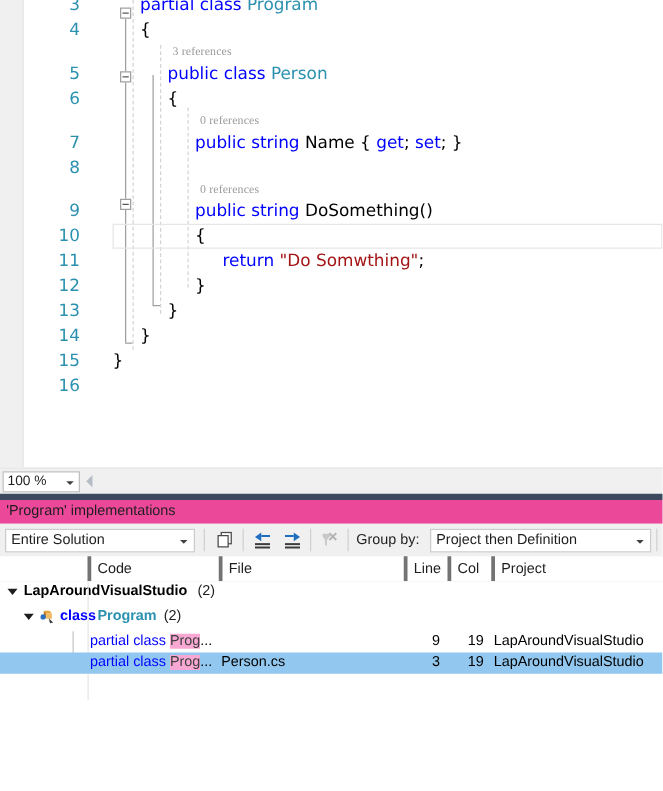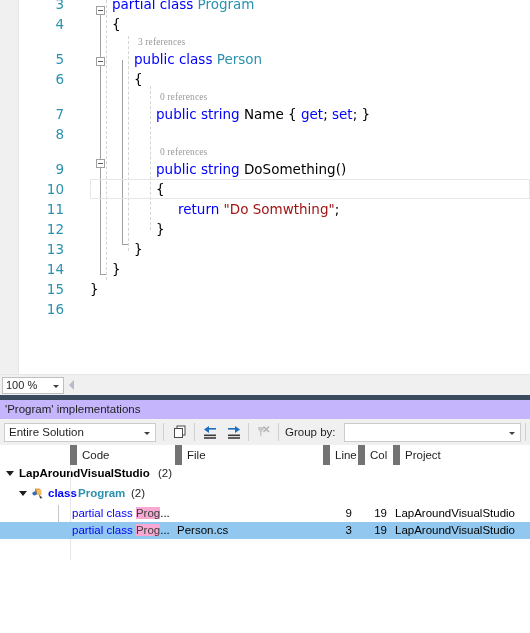--- a/index.html
+++ b/index.html
@@ -164,21 +164,21 @@
   }
   .win-topborder {
     position: absolute;
     left: 0; top: 0; width: 530px; height: 5px;
     background: #3b4a5e;
   }
   .win-title {
     position: absolute;
     left: 0; top: 5px;
     width: 530px; height: 19px;
-    background: #c4b5fd;
+    background: #ec4899;
     font-size: 11.5px;
     line-height: 19px;
     padding-left: 5px;
     box-sizing: border-box;
     color: #1e1e1e;
   }
   .win-toolbar {
     position: absolute;
     left: 0; top: 24px;
     width: 530px; height: 26px;
@@ -236,21 +236,21 @@
   }
   .gh-cell {
     position: absolute;
     top: 0;
     height: 20px;
     line-height: 20px;
     font-size: 11.5px;
     color: #1e1e1e;
     padding-left: 5px;
     box-sizing: border-box;
-    border-left: 7px solid #737373;
+    border-left: 3px solid #737373;
     white-space: nowrap;
   }
   .gh-cell.first { border-left: none; }
 
   .grid-body {
     position: absolute;
     left: 0; top: 70px;
     width: 530px;
     bottom: 0;
     background: #ffffff;
@@ -424,20 +424,21 @@
         <path d="M9.5 3.5 L15 9" stroke="#b4b4b4" stroke-width="1.6"></path>
         <path d="M15 3.5 L9.5 9" stroke="#b4b4b4" stroke-width="1.6"></path>
       </svg>
     </div>
 
     <div class="tb-sep" style="left:278px;"></div>
 
     <div class="tb-label" style="left:285px; top:4px;">Group by:</div>
 
     <div class="tb-combo" style="left:344px; top:4px; width:177px;">
+      <span>Project then Definition</span>
       <span class="caret"></span>
     </div>
 
     <div class="tb-sep" style="left:525px;"></div>
   </div>
 
   <div class="grid-header" id="grid-header">
       <div class="gh-cell first" style="left: 0px; width: 70px;"></div>
       <div class="gh-cell" style="left: 70px; width: 105px;">Code</div>
       <div class="gh-cell" style="left: 175px; width: 148px;">File</div>

